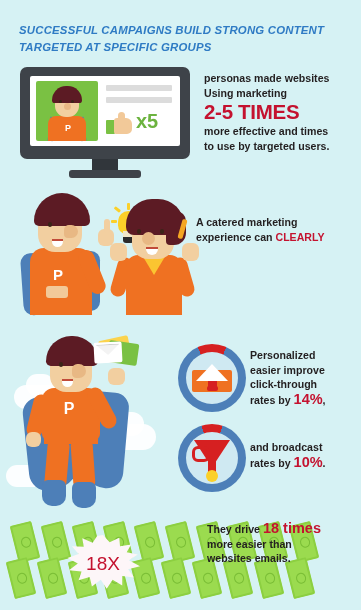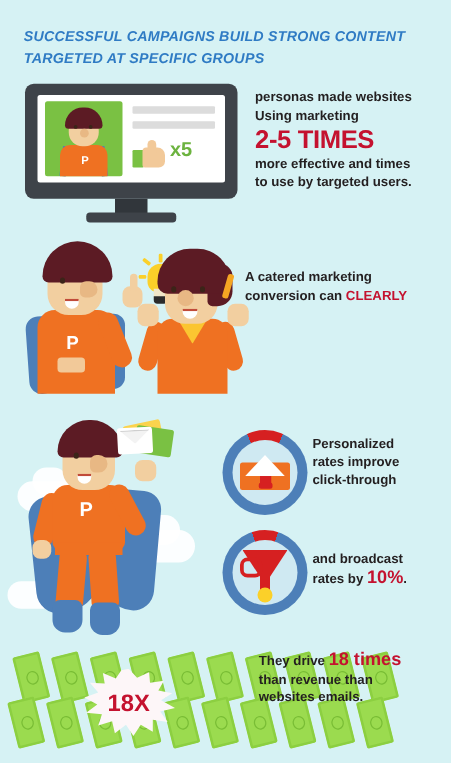--- a/index.html
+++ b/index.html
@@ -39,21 +39,21 @@
     font-size:9px;font-weight:bold;line-height:12px;text-align:center;}
   .av-strap{position:absolute;top:36px;width:5px;height:24px;background:#4d7fb8;}
   .av-strap.l{left:13px;transform:rotate(7deg);} .av-strap.r{left:44px;transform:rotate(-7deg);}
   .bar{position:absolute;background:#dcdcdc;border-radius:1px;height:6px;}
   .bar.b1{left:76px;top:9px;width:66px;}
   .bar.b2{left:76px;top:21px;width:66px;}
   .thumb{position:absolute;left:76px;top:36px;width:26px;height:22px;}
   .th-box{position:absolute;left:0;top:8px;width:9px;height:14px;background:#7ac143;border-radius:1px;}
   .th-hand{position:absolute;left:8px;top:6px;width:18px;height:16px;background:#f2c999;border-radius:3px 6px 5px 2px;}
   .th-up{position:absolute;left:12px;top:0px;width:7px;height:10px;background:#f2c999;border-radius:4px 4px 0 0;}
-  .x5{position:absolute;left:106px;top:33px;color:#6cb33f;font-size:16px;font-weight:bold;line-height:24px;}
+  .x5{position:absolute;left:106px;top:33px;color:#6cb33f;font-size:20px;font-weight:bold;line-height:24px;}
 
   
   .copy{position:absolute;color:#231f20;font-size:10.6px;line-height:14.5px;font-weight:bold;}
   .copy .big{color:#c4122f;}
   .huge{color:#c4122f;font-size:20.5px;font-weight:bold;line-height:24px;letter-spacing:-.3px;}
   .copy1{left:204px;top:9px;width:150px;}
 
   
   .sec2{position:absolute;left:0;top:185px;width:361px;height:140px;}
   .person{position:absolute;}
@@ -167,21 +167,21 @@
   .bill{position:absolute;width:22px;height:38px;background:#9bdb4f;border-radius:2px;
     transform:rotate(-14deg);box-shadow:inset 0 0 0 2px #8ccf41;}
   .bill:after{content:"";position:absolute;left:7px;top:14px;width:8px;height:9px;
     border:1.5px solid #79bd35;border-radius:50%;}
   .burst{position:absolute;left:66px;top:20px;width:74px;height:56px;}
   .burst-shape{position:absolute;inset:0;background:#fdf6f8;
     clip-path:polygon(50% 0%,59% 13%,72% 5%,73% 20%,88% 17%,82% 31%,97% 35%,85% 45%,
       100% 56%,84% 61%,92% 76%,76% 73%,76% 90%,63% 80%,55% 96%,47% 80%,35% 92%,32% 75%,
       17% 81%,21% 65%,4% 63%,16% 51%,2% 41%,17% 34%,8% 20%,24% 21%,22% 6%,36% 14%,42% 2%);}
   .burst-txt{position:absolute;left:0;top:18px;width:74px;text-align:center;
-    color:#c4122f;font-size:19px;font-weight:bold;}
+    color:#c4122f;font-size:19px;font-weight:normal;}
   .copy5{left:207px;top:6px;width:146px;}
   .copy5 .lead{font-size:14.5px;color:#c4122f;font-weight:bold;}
 </style>
 </head>
 <body>
 
 <div class="page">
 
   <div class="headline">SUCCESSFUL CAMPAIGNS BUILD STRONG CONTENT TARGETED AT SPECIFIC GROUPS</div>
 
@@ -268,21 +268,21 @@
       <div class="ey l"></div>
       <div class="ey r"></div>
       <div class="nz"></div>
       <div class="mo"></div>
       <div class="hl"></div>
       <div class="hr"></div>
     </div>
 
     <div class="copy copy2">
       <div>A catered marketing</div>
-      <div><span>conversion can </span><span class="big">CLEARLY</span></div>
+      <div><span>experience can </span><span class="big">CLEARLY</span></div>
     </div>
   </div>
 
   <div class="sec3">
 
     <div class="cloud c1"></div>
     <div class="cloud c1b"></div>
     <div class="cloud c2"></div>
     <div class="cloud c2b"></div>
     <div class="cloud c3"></div>
@@ -317,22 +317,23 @@
       <div class="mail">
         <div class="back"></div>
         <div class="cursor"></div>
         <div class="cuff"></div>
         <div class="flapw"></div>
       </div>
     </div>
 
     <div class="copy copy3">
       <div>Personalized</div>
-      <div>rates improve</div>
+      <div>easier improve</div>
       <div>click-through</div>
+      <div><span>rates by </span><span class="big" style="font-size:14.5px">14%</span><span>,</span></div>
     </div>
 
     <div class="donut d2">
       <div class="ring" id="ring2" style="background: conic-gradient(from -18deg, rgb(214, 32, 33) 0deg, rgb(214, 32, 33) 36deg, rgb(77, 127, 184) 36deg, rgb(77, 127, 184) 360deg);"></div>
       <div class="inner"></div>
       <div class="funnel">
         <div class="cone"></div>
         <div class="hook"></div>
         <div class="stem"></div>
         <div class="drop"></div>
@@ -369,18 +370,18 @@
         <div class="bill" style="left: 289px; top: 44px;"></div>
       </div>
 
     <div class="burst">
       <div class="burst-shape"></div>
       <div class="burst-txt">18X</div>
     </div>
 
     <div class="copy copy5">
       <div><span>They drive </span><span class="lead">18 times</span></div>
-      <div>than revenue than</div>
+      <div>more easier than</div>
       <div>websites emails.</div>
     </div>
   </div>
 
 </div>
 
 </body></html>

